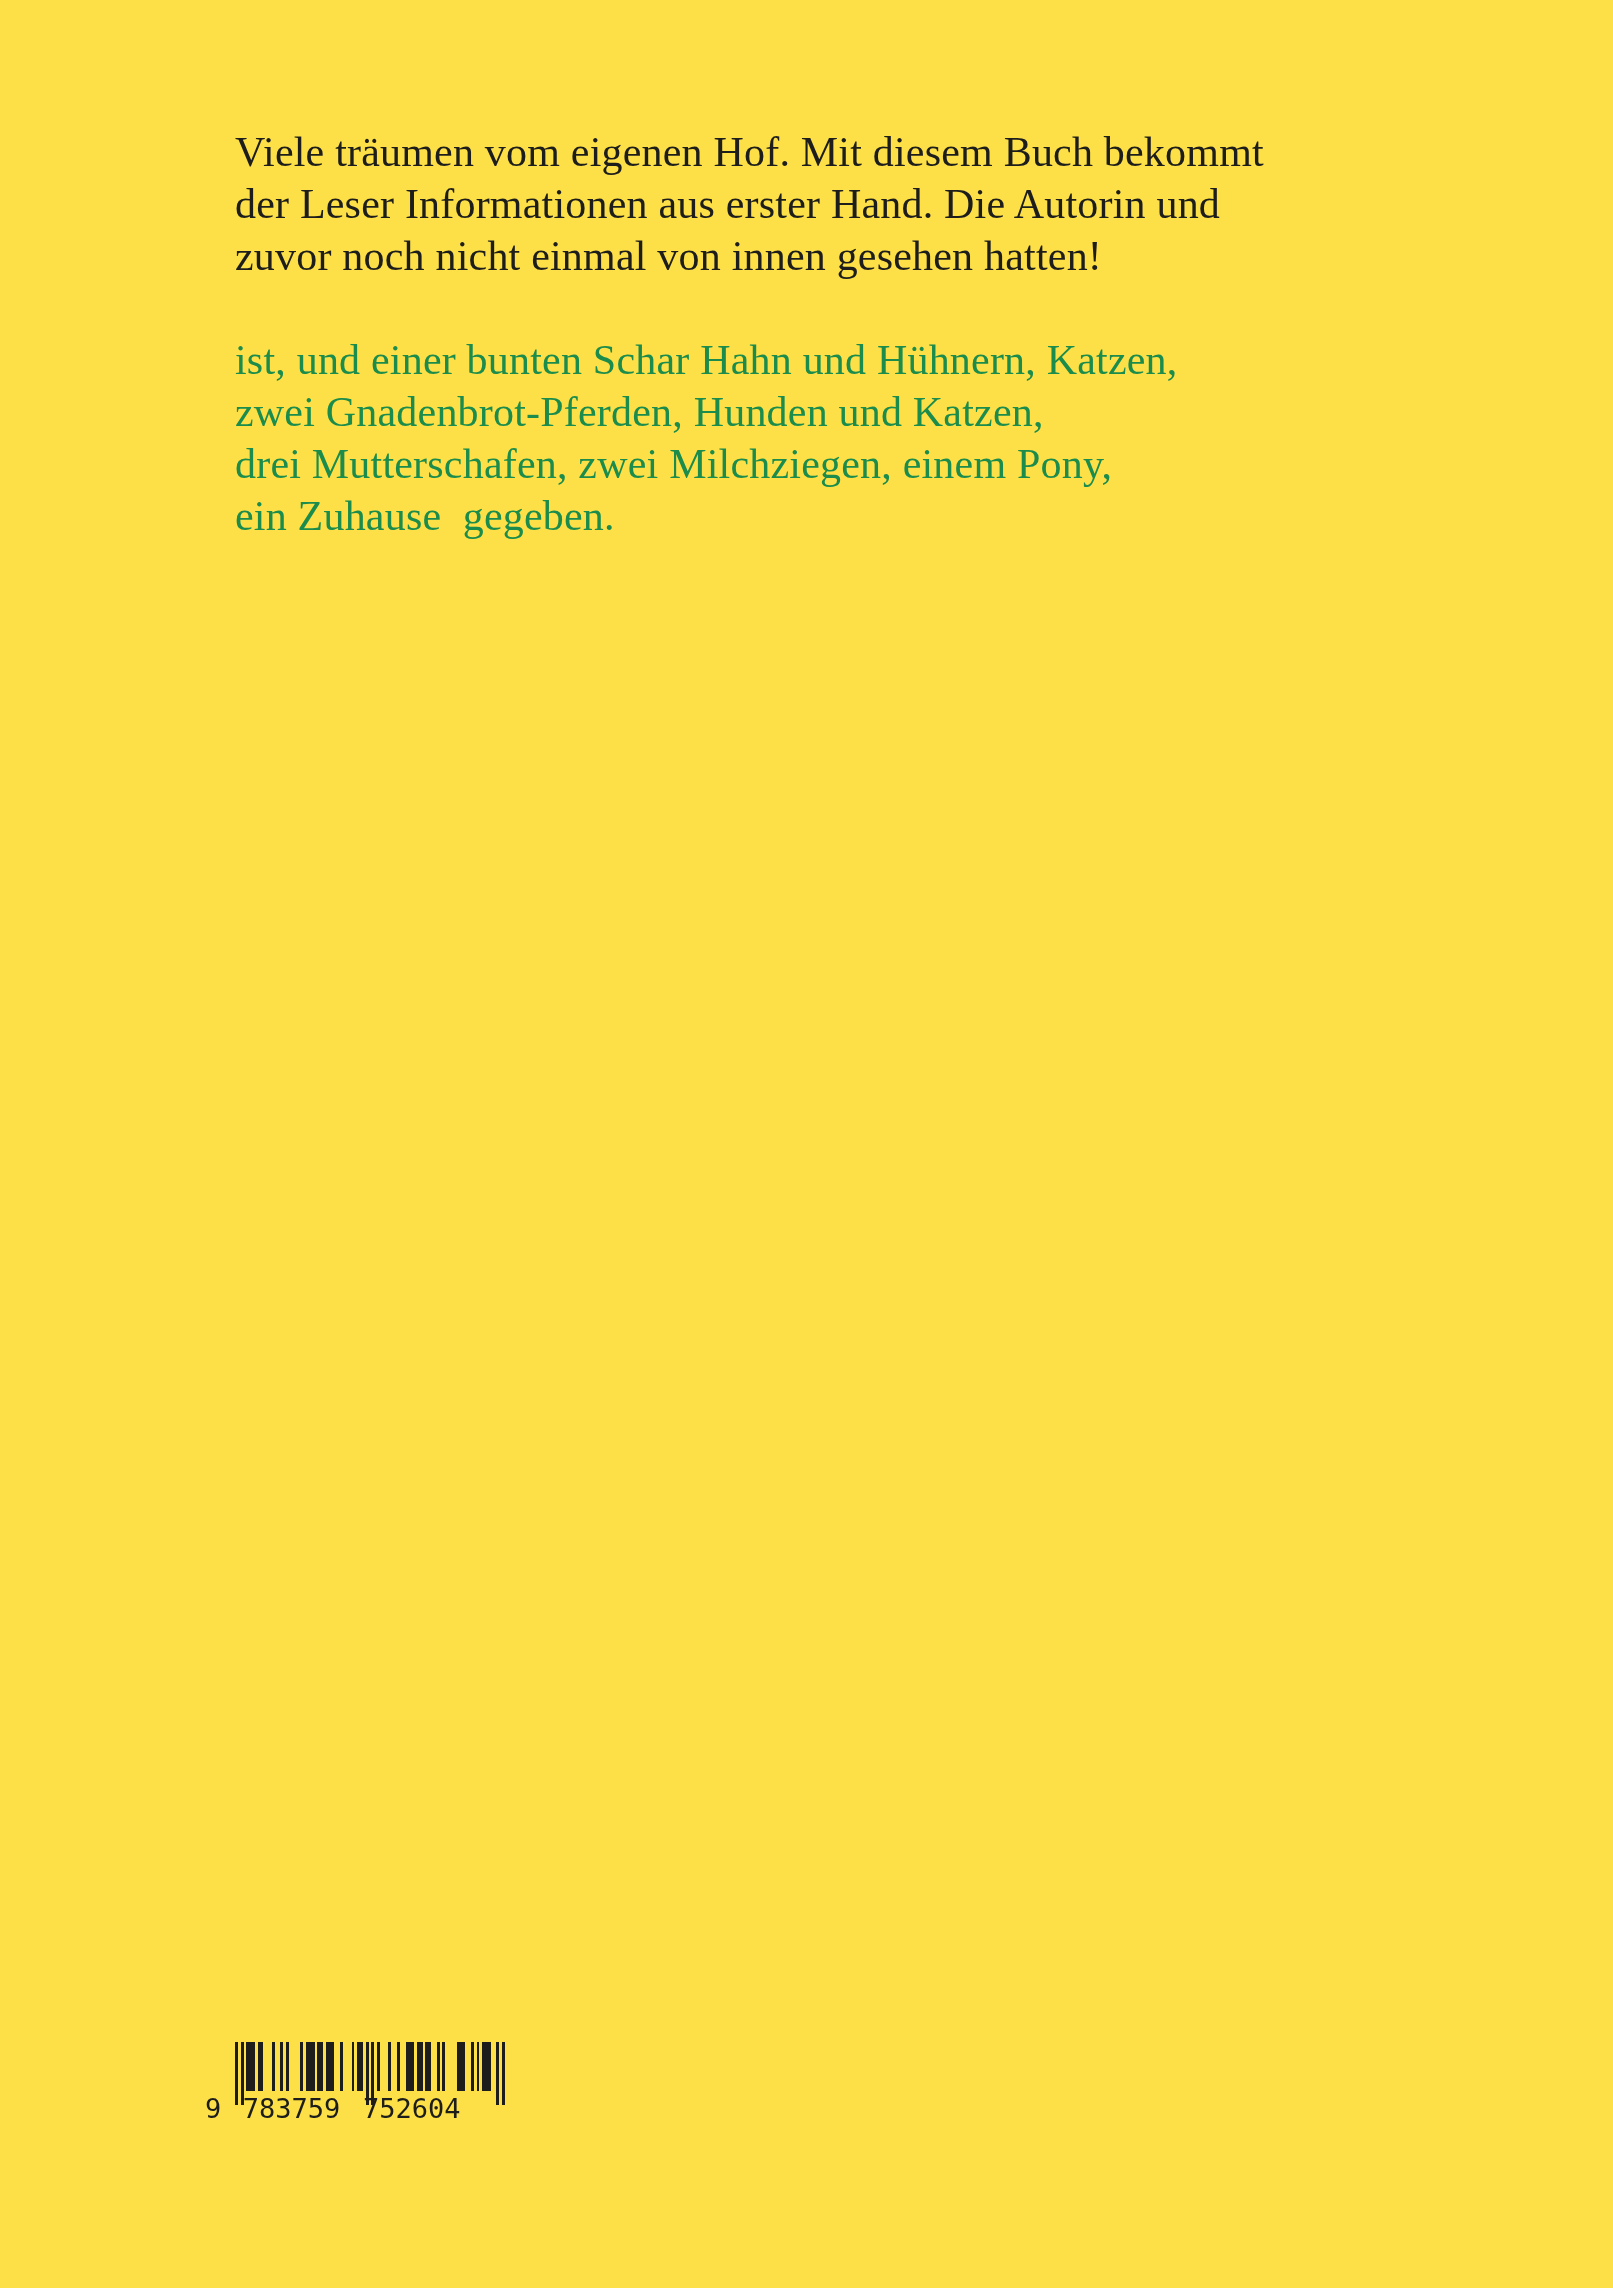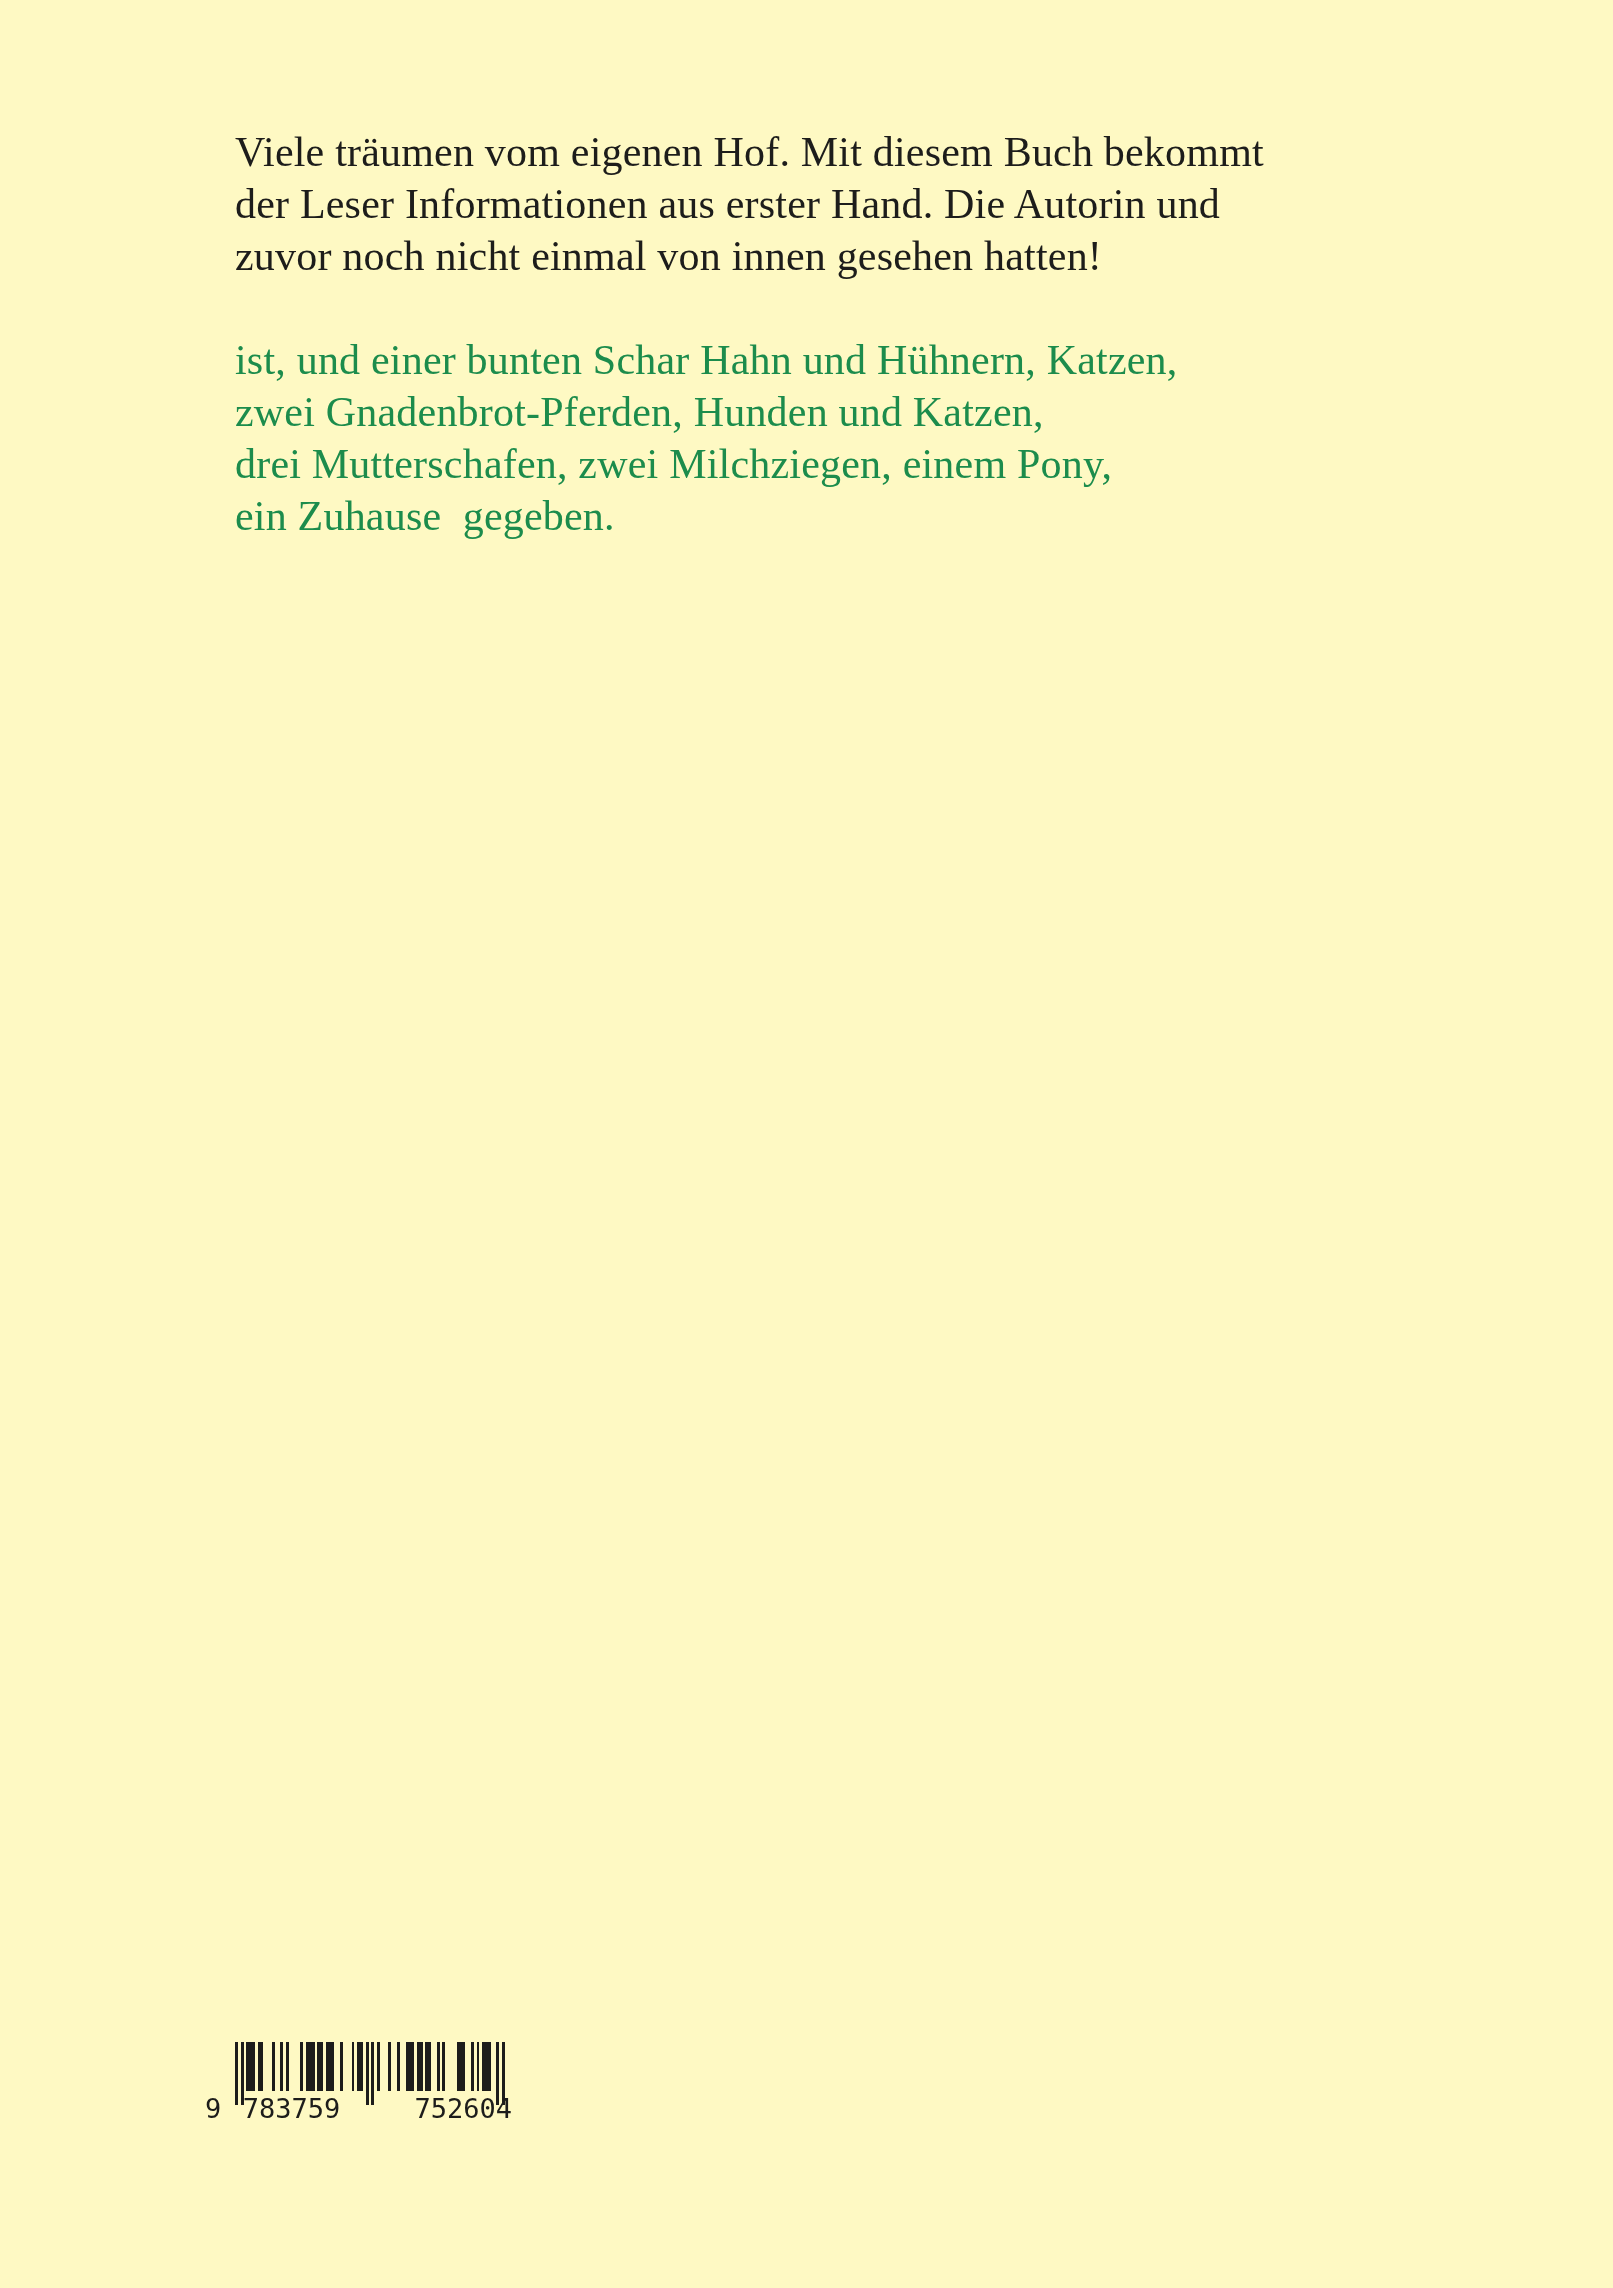--- a/index.html
+++ b/index.html
@@ -1,19 +1,19 @@
 <!DOCTYPE html>
 <html style="font-size:14.8px"><head>
 <meta charset="utf-8">
 <style>
   html,body{margin:0;padding:0;background:#fdfdfd;}
   .page{
     position:relative;
     width:1613px;height:2289px;
-    background:#fef9c3;
+    background:#fde047;
     overflow:hidden;
     font-family:"Liberation Serif", serif;
   }
   .blurb{
     position:absolute;
     left:235px;top:126px;
     font-size:42px;
     line-height:52px;
     color:#1d1d1b;
     letter-spacing:0.2px;
@@ -29,21 +29,21 @@
   }
   .bars{position:absolute;left:30px;top:0;display:block;}
   .bc-digit{
     position:absolute;top:53px;
     font-family:"DejaVu Sans Mono", monospace;
     font-size:27px;line-height:28px;
     color:#1d1d1b;
   }
   .bc-prefix{left:0;}
   .bc-left{left:25px;width:123px;text-align:center;}
-  .bc-right{left:184px;width:123px;text-align:right;}
+  .bc-right{left:158px;width:123px;text-align:left;}
 </style>
 </head>
 <body>
 
 <div class="page">
 
   <main class="blurb" style="color: rgb(29, 29, 27);">
 
     <section class="para">
       <div class="line">Viele träumen vom eigenen Hof. Mit diesem Buch bekommt</div>

